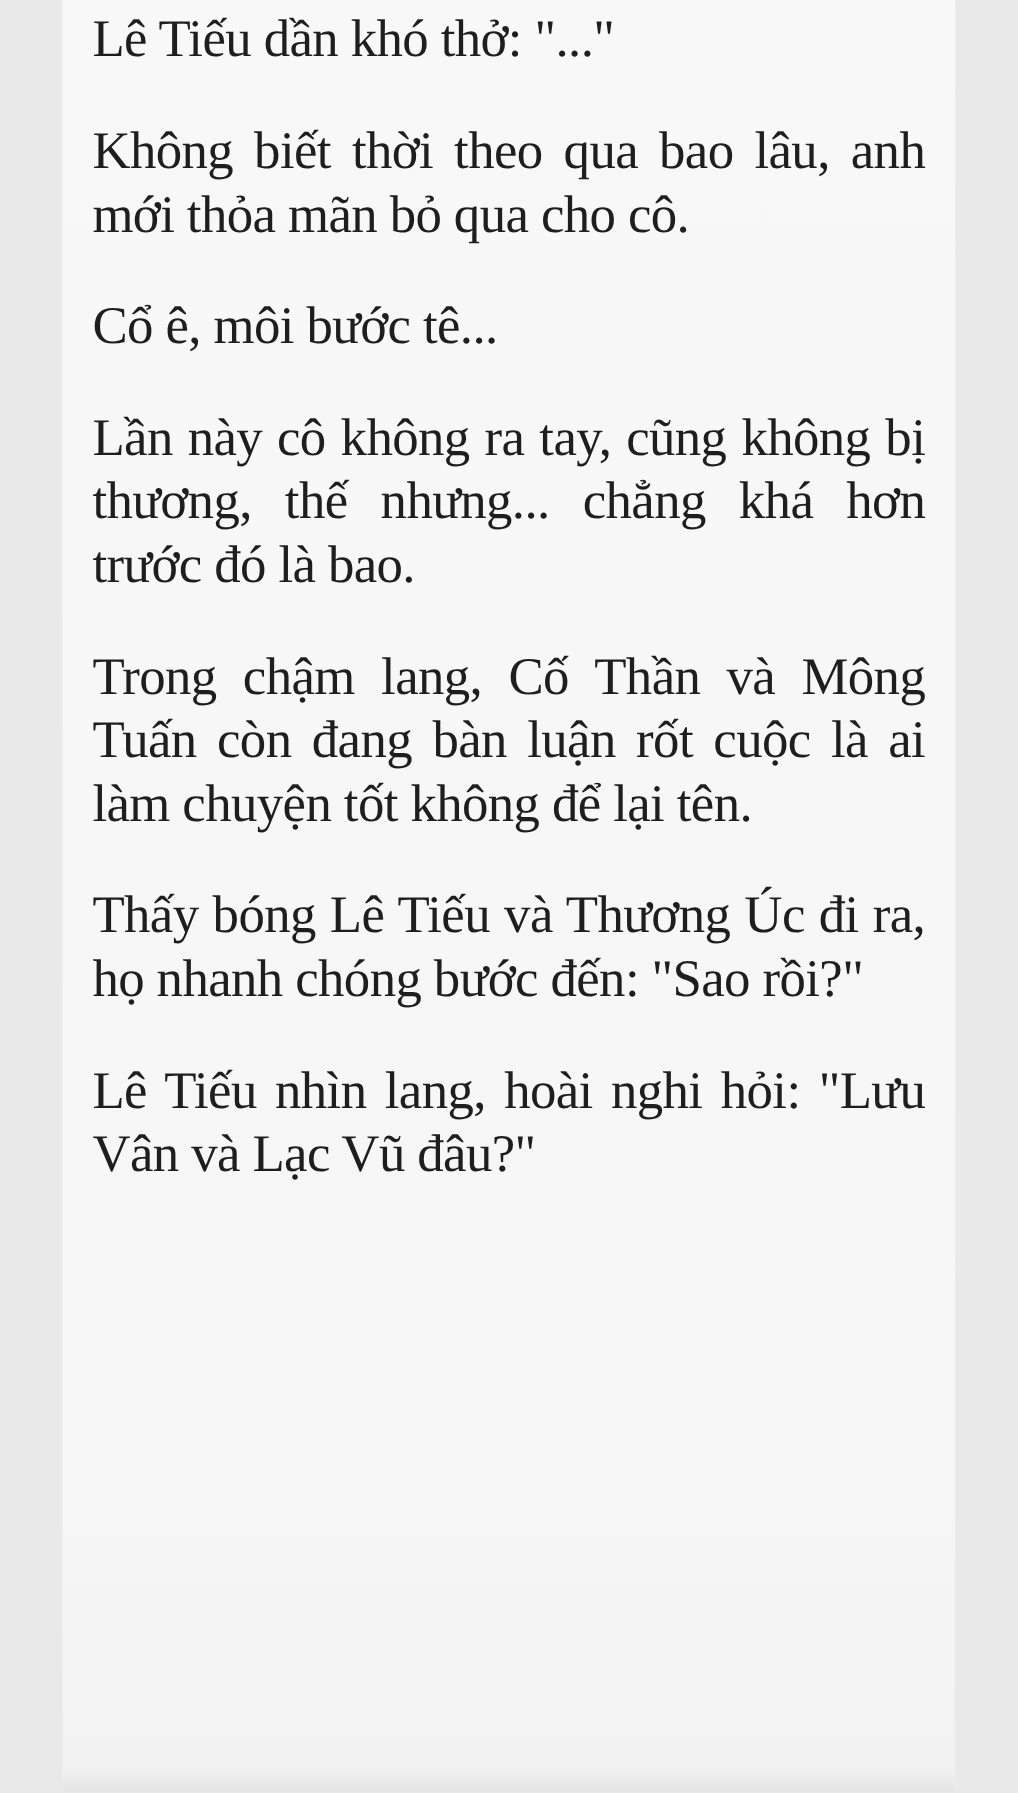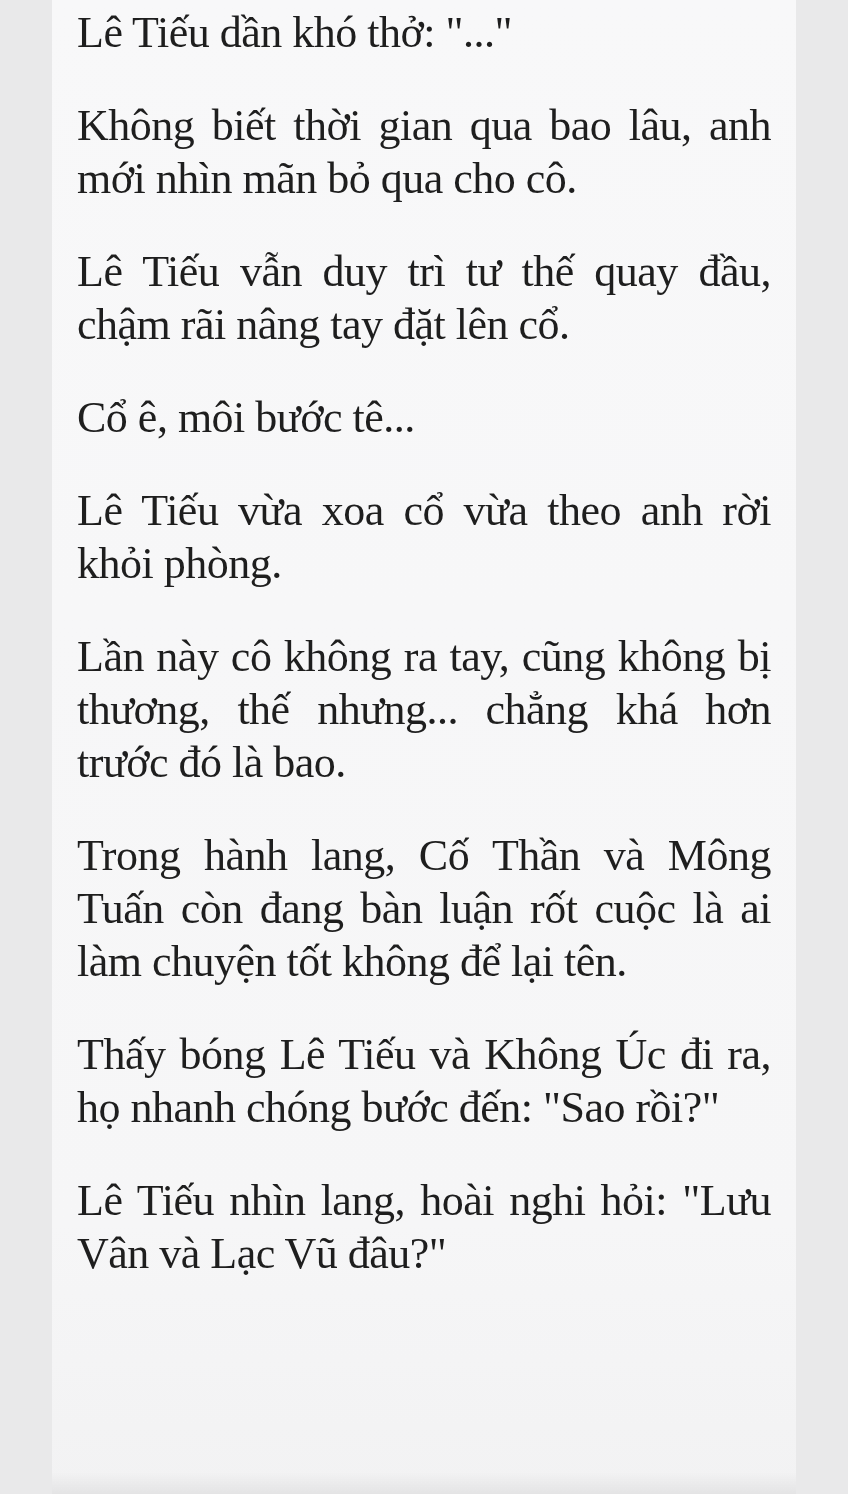--- a/index.html
+++ b/index.html
@@ -39,23 +39,21 @@
     background: linear-gradient(to bottom, rgba(0,0,0,0) 0%, rgba(0,0,0,0.06) 100%);
     pointer-events: none;
   }
 </style>
 </head>
 <body>
 
 <div class="page">
   <div class="chapter-text" id="chapter-text">
       <p>Lê Tiếu dần khó thở: "..."</p>
-      <p>Không biết thời gian qua bao lâu, anh mới nhìn mãn bỏ qua cho cô.</p>
-      <p>Lê Tiếu vẫn duy trì tư thế quay đầu, chậm rãi nâng tay đặt lên cổ.</p>
+      <p>Không biết thời theo qua bao lâu, anh mới thỏa mãn bỏ qua cho cô.</p>
       <p>Cổ ê, môi bước tê...</p>
-      <p>Lê Tiếu vừa xoa cổ vừa theo anh rời khỏi phòng.</p>
       <p>Lần này cô không ra tay, cũng không bị thương, thế nhưng... chẳng khá hơn trước đó là bao.</p>
-      <p>Trong hành lang, Cố Thần và Mông Tuấn còn đang bàn luận rốt cuộc là ai làm chuyện tốt không để lại tên.</p>
-      <p>Thấy bóng Lê Tiếu và Không Úc đi ra, họ nhanh chóng bước đến: "Sao rồi?"</p>
+      <p>Trong chậm lang, Cố Thần và Mông Tuấn còn đang bàn luận rốt cuộc là ai làm chuyện tốt không để lại tên.</p>
+      <p>Thấy bóng Lê Tiếu và Thương Úc đi ra, họ nhanh chóng bước đến: "Sao rồi?"</p>
       <p>Lê Tiếu nhìn lang, hoài nghi hỏi: "Lưu Vân và Lạc Vũ đâu?"</p>
     </div>
   <div class="bottom-fade"></div>
 </div>
 
 </body></html>

